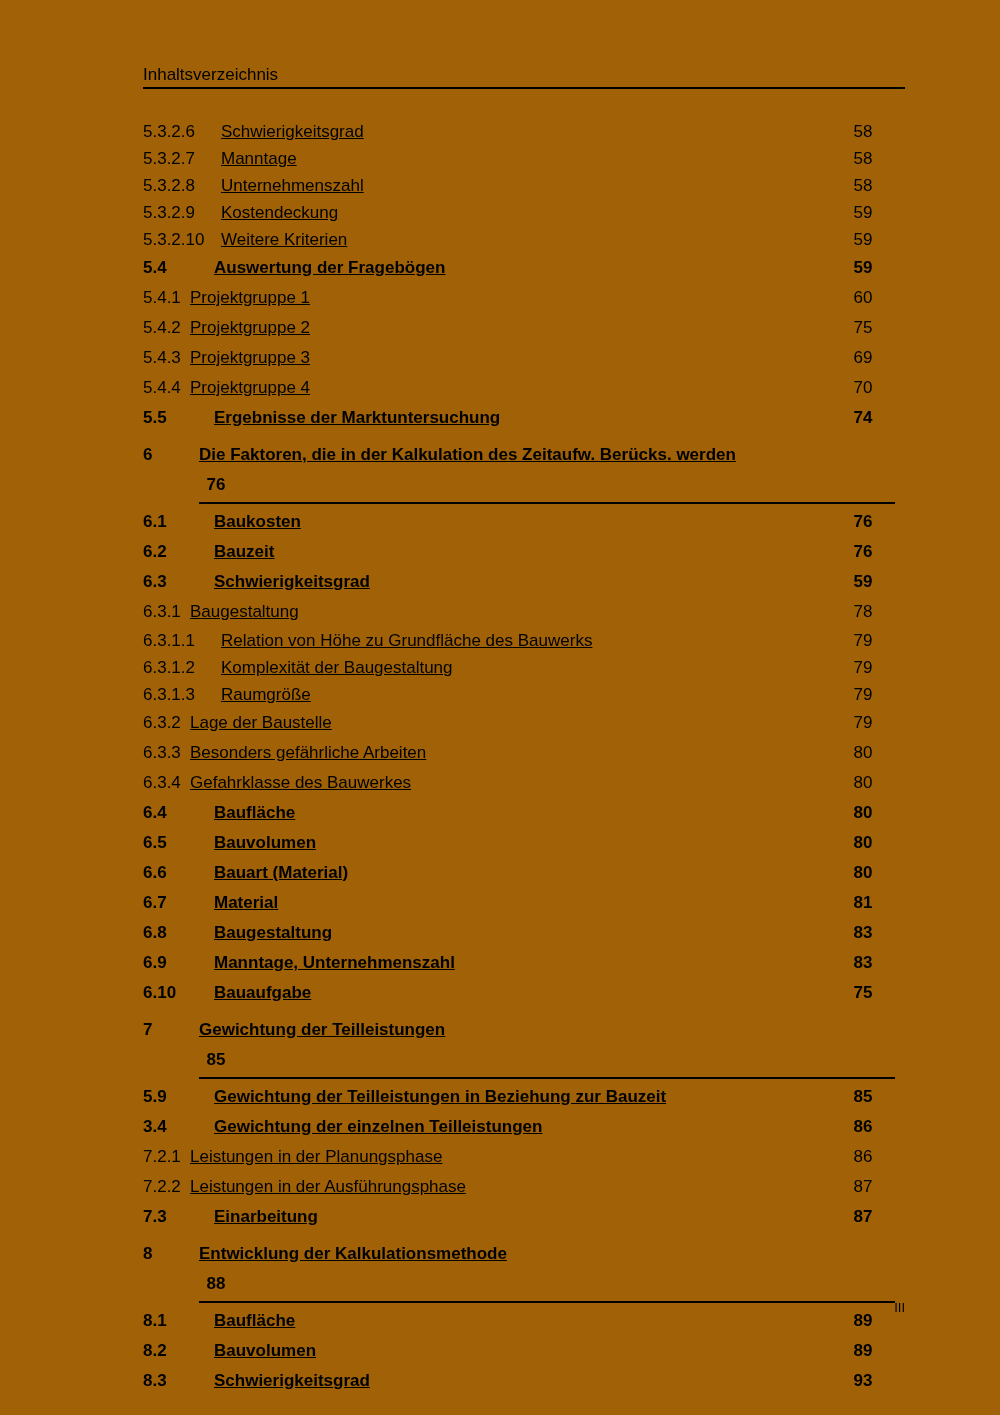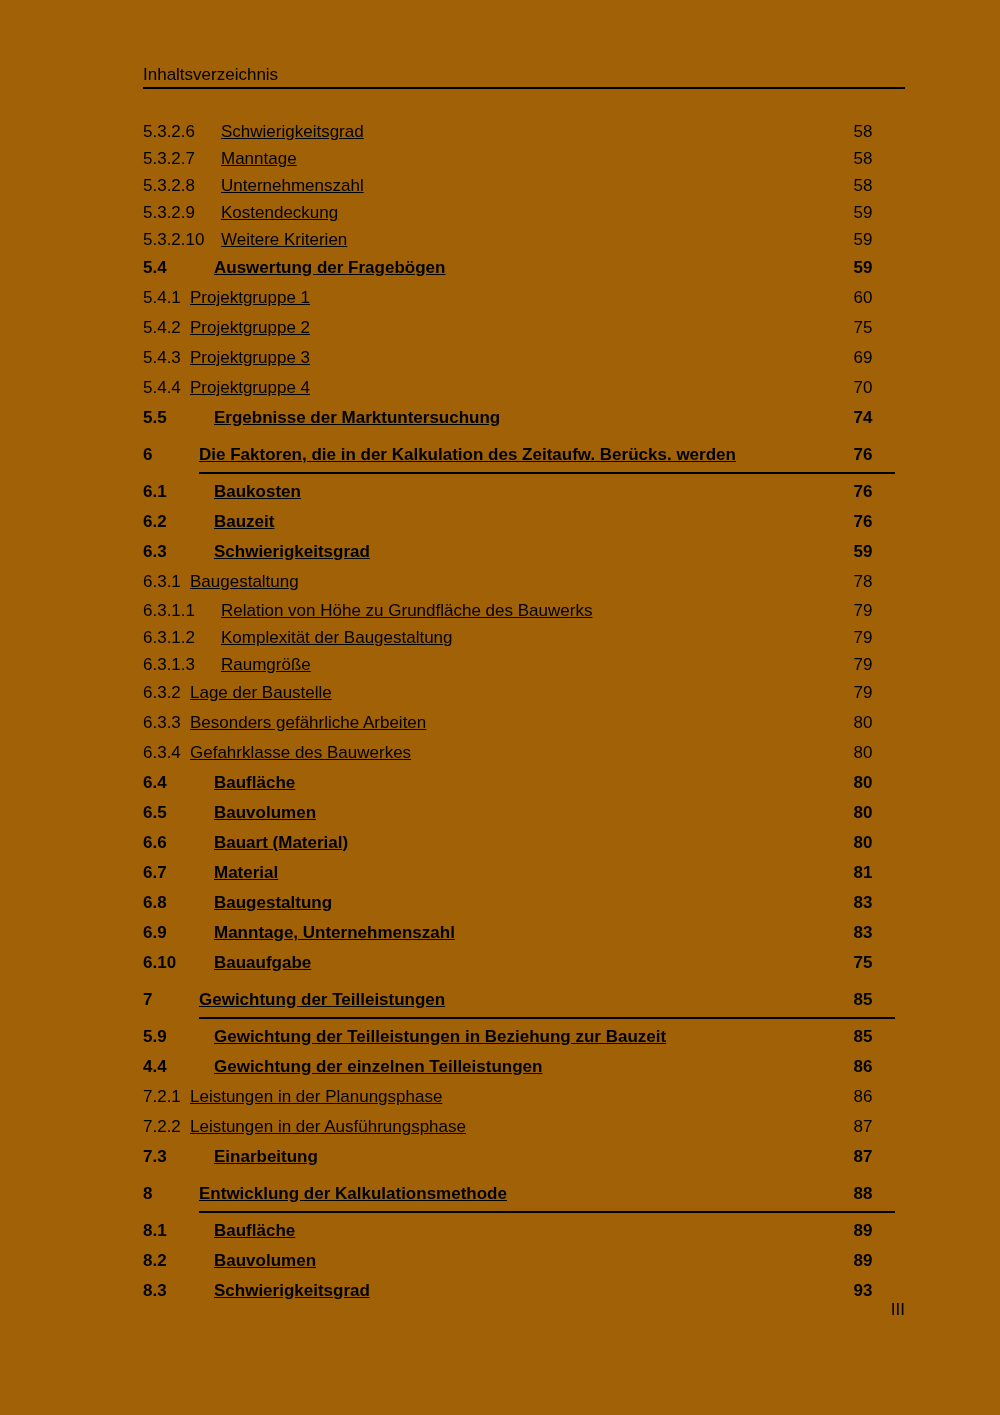--- a/index.html
+++ b/index.html
@@ -55,26 +55,27 @@
   .row.chapter {
     font-weight: bold;
     margin-top: 7px;
     margin-bottom: 3px;
   }
   .row.chapter .body {
     border-bottom: 2px solid #000;
     padding-right: 15px;
     margin-right: -15px;
     padding-bottom: 2px;
+    flex-direction: column;
   }
   .footer {
     position: absolute;
     left: 143px; top: 1300px;
     width: 762px;
-    font-size: 17px;
+    font-size: 13px;
     text-align: right;
   }
 </style>
 </head>
 <body>
 
 <div class="page">
   <div class="header">
     <span>Inhaltsverzeichnis</span>
   </div>
@@ -322,21 +323,21 @@
 
   <div class="row level-2 bold">
     <span class="num">5.9</span>
     <span class="body">
       <span class="title">Gewichtung der Teilleistungen in Beziehung zur Bauzeit</span>
       <span class="page-num">85</span>
     </span>
   </div>
 
   <div class="row level-2 bold">
-    <span class="num">4.4</span>
+    <span class="num">3.4</span>
     <span class="body">
       <span class="title">Gewichtung der einzelnen Teilleistungen</span>
       <span class="page-num">86</span>
     </span>
   </div>
 
   <div class="row level-3">
     <span class="num">7.2.1</span>
     <span class="body">
       <span class="title">Leistungen in der Planungsphase</span>

